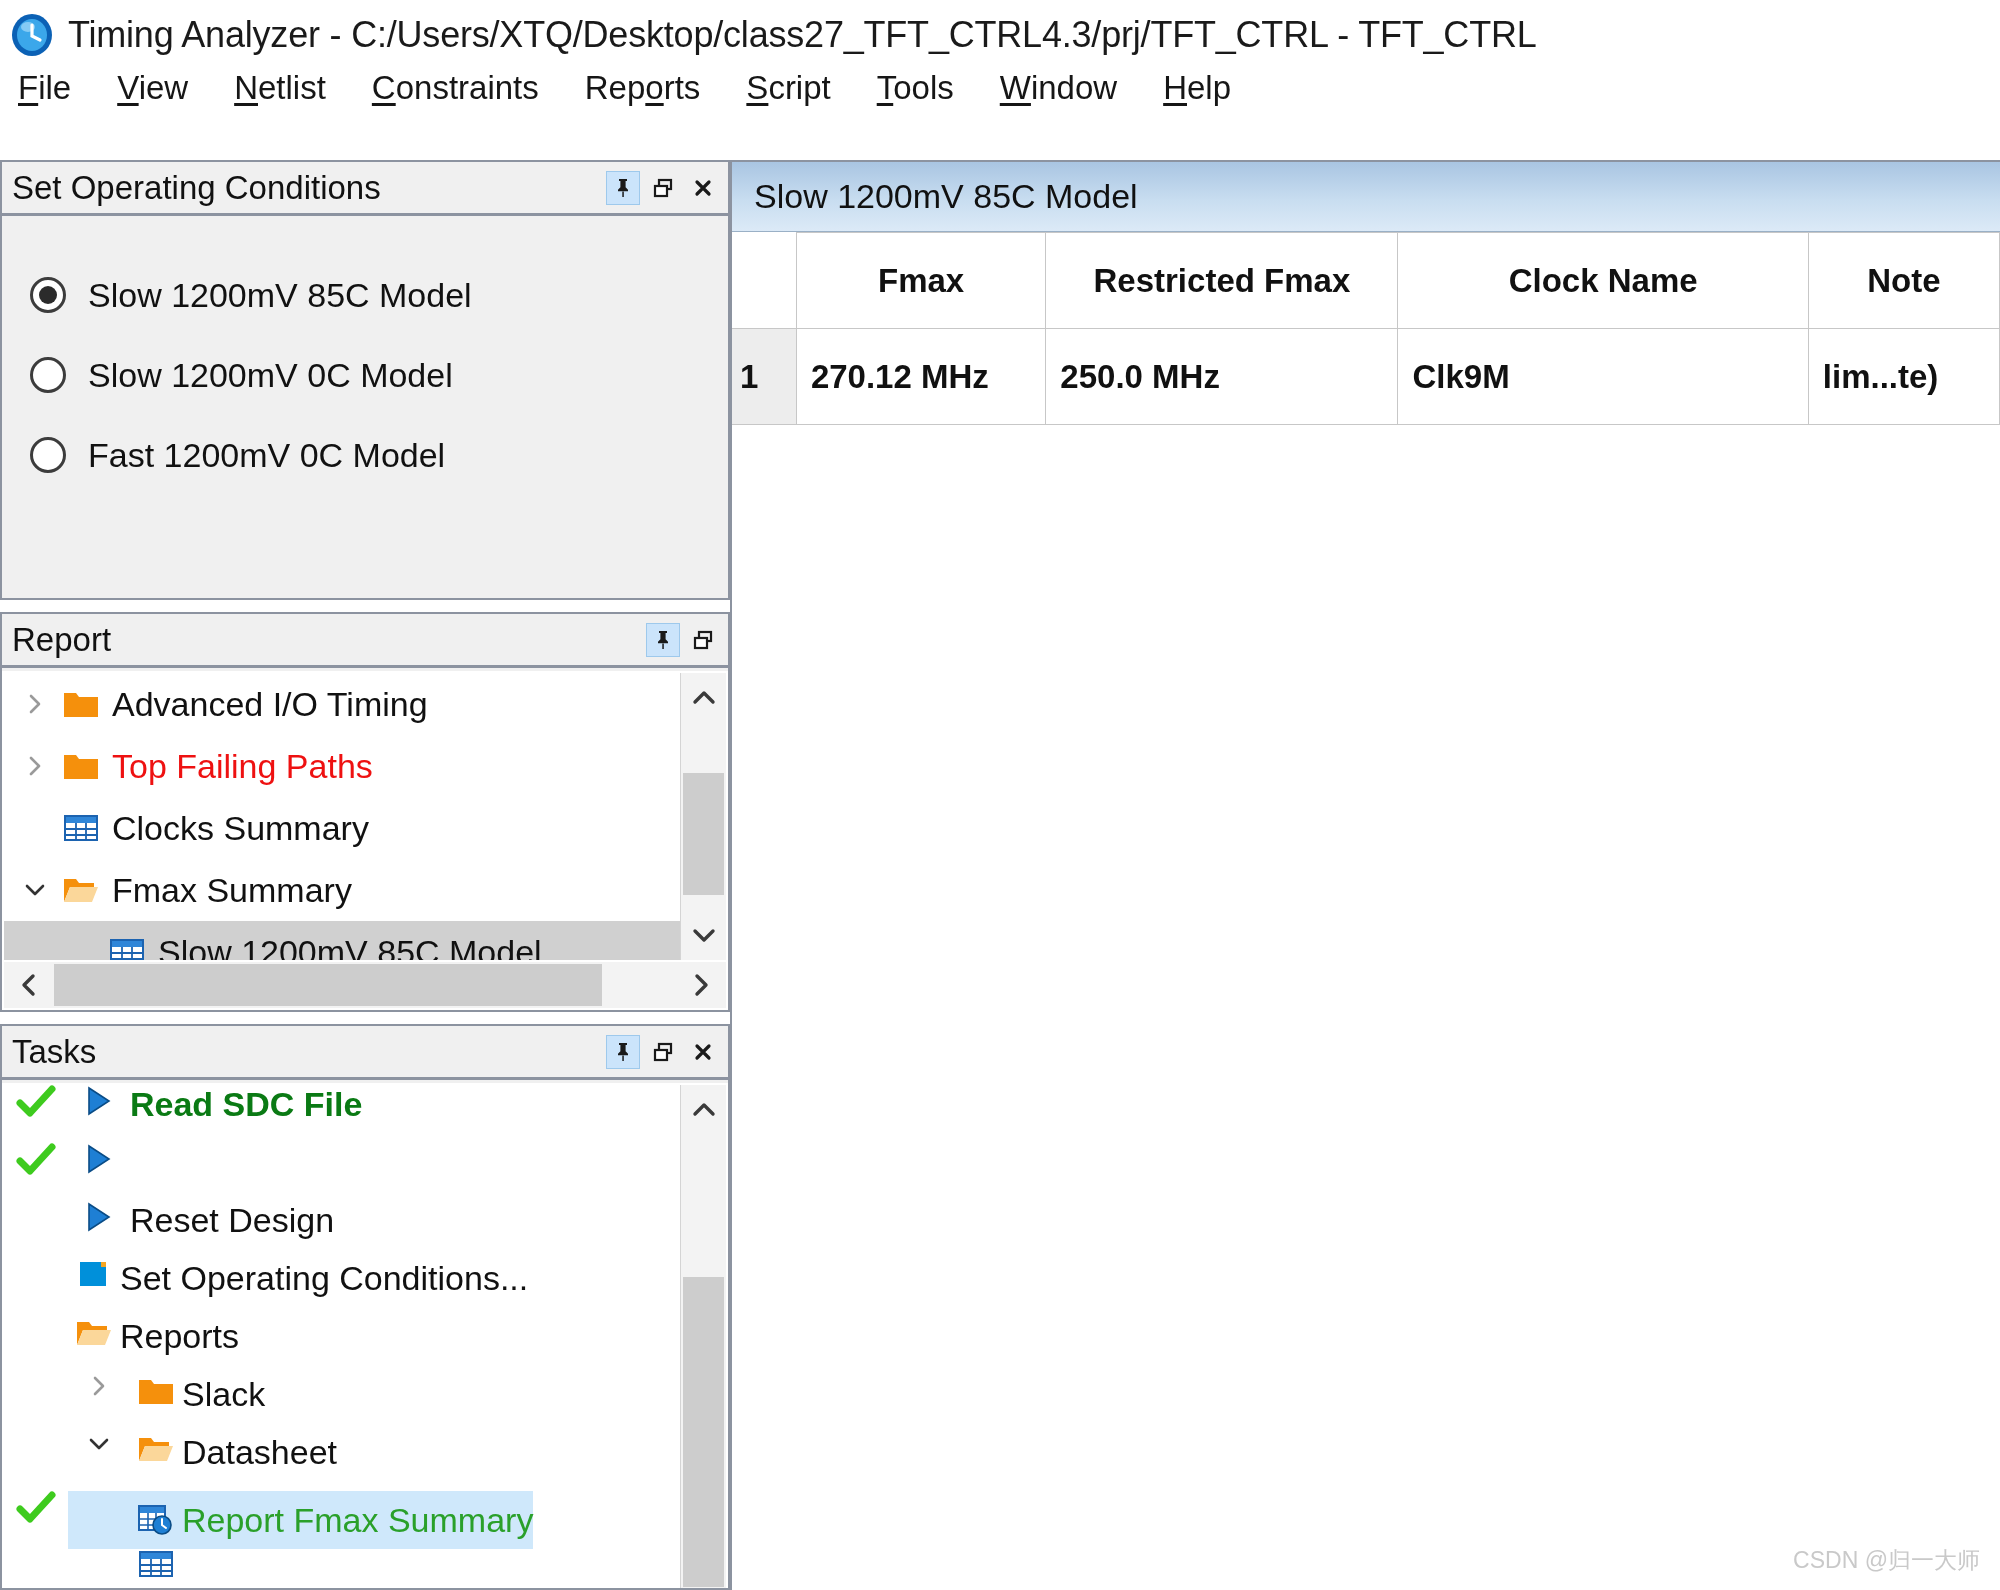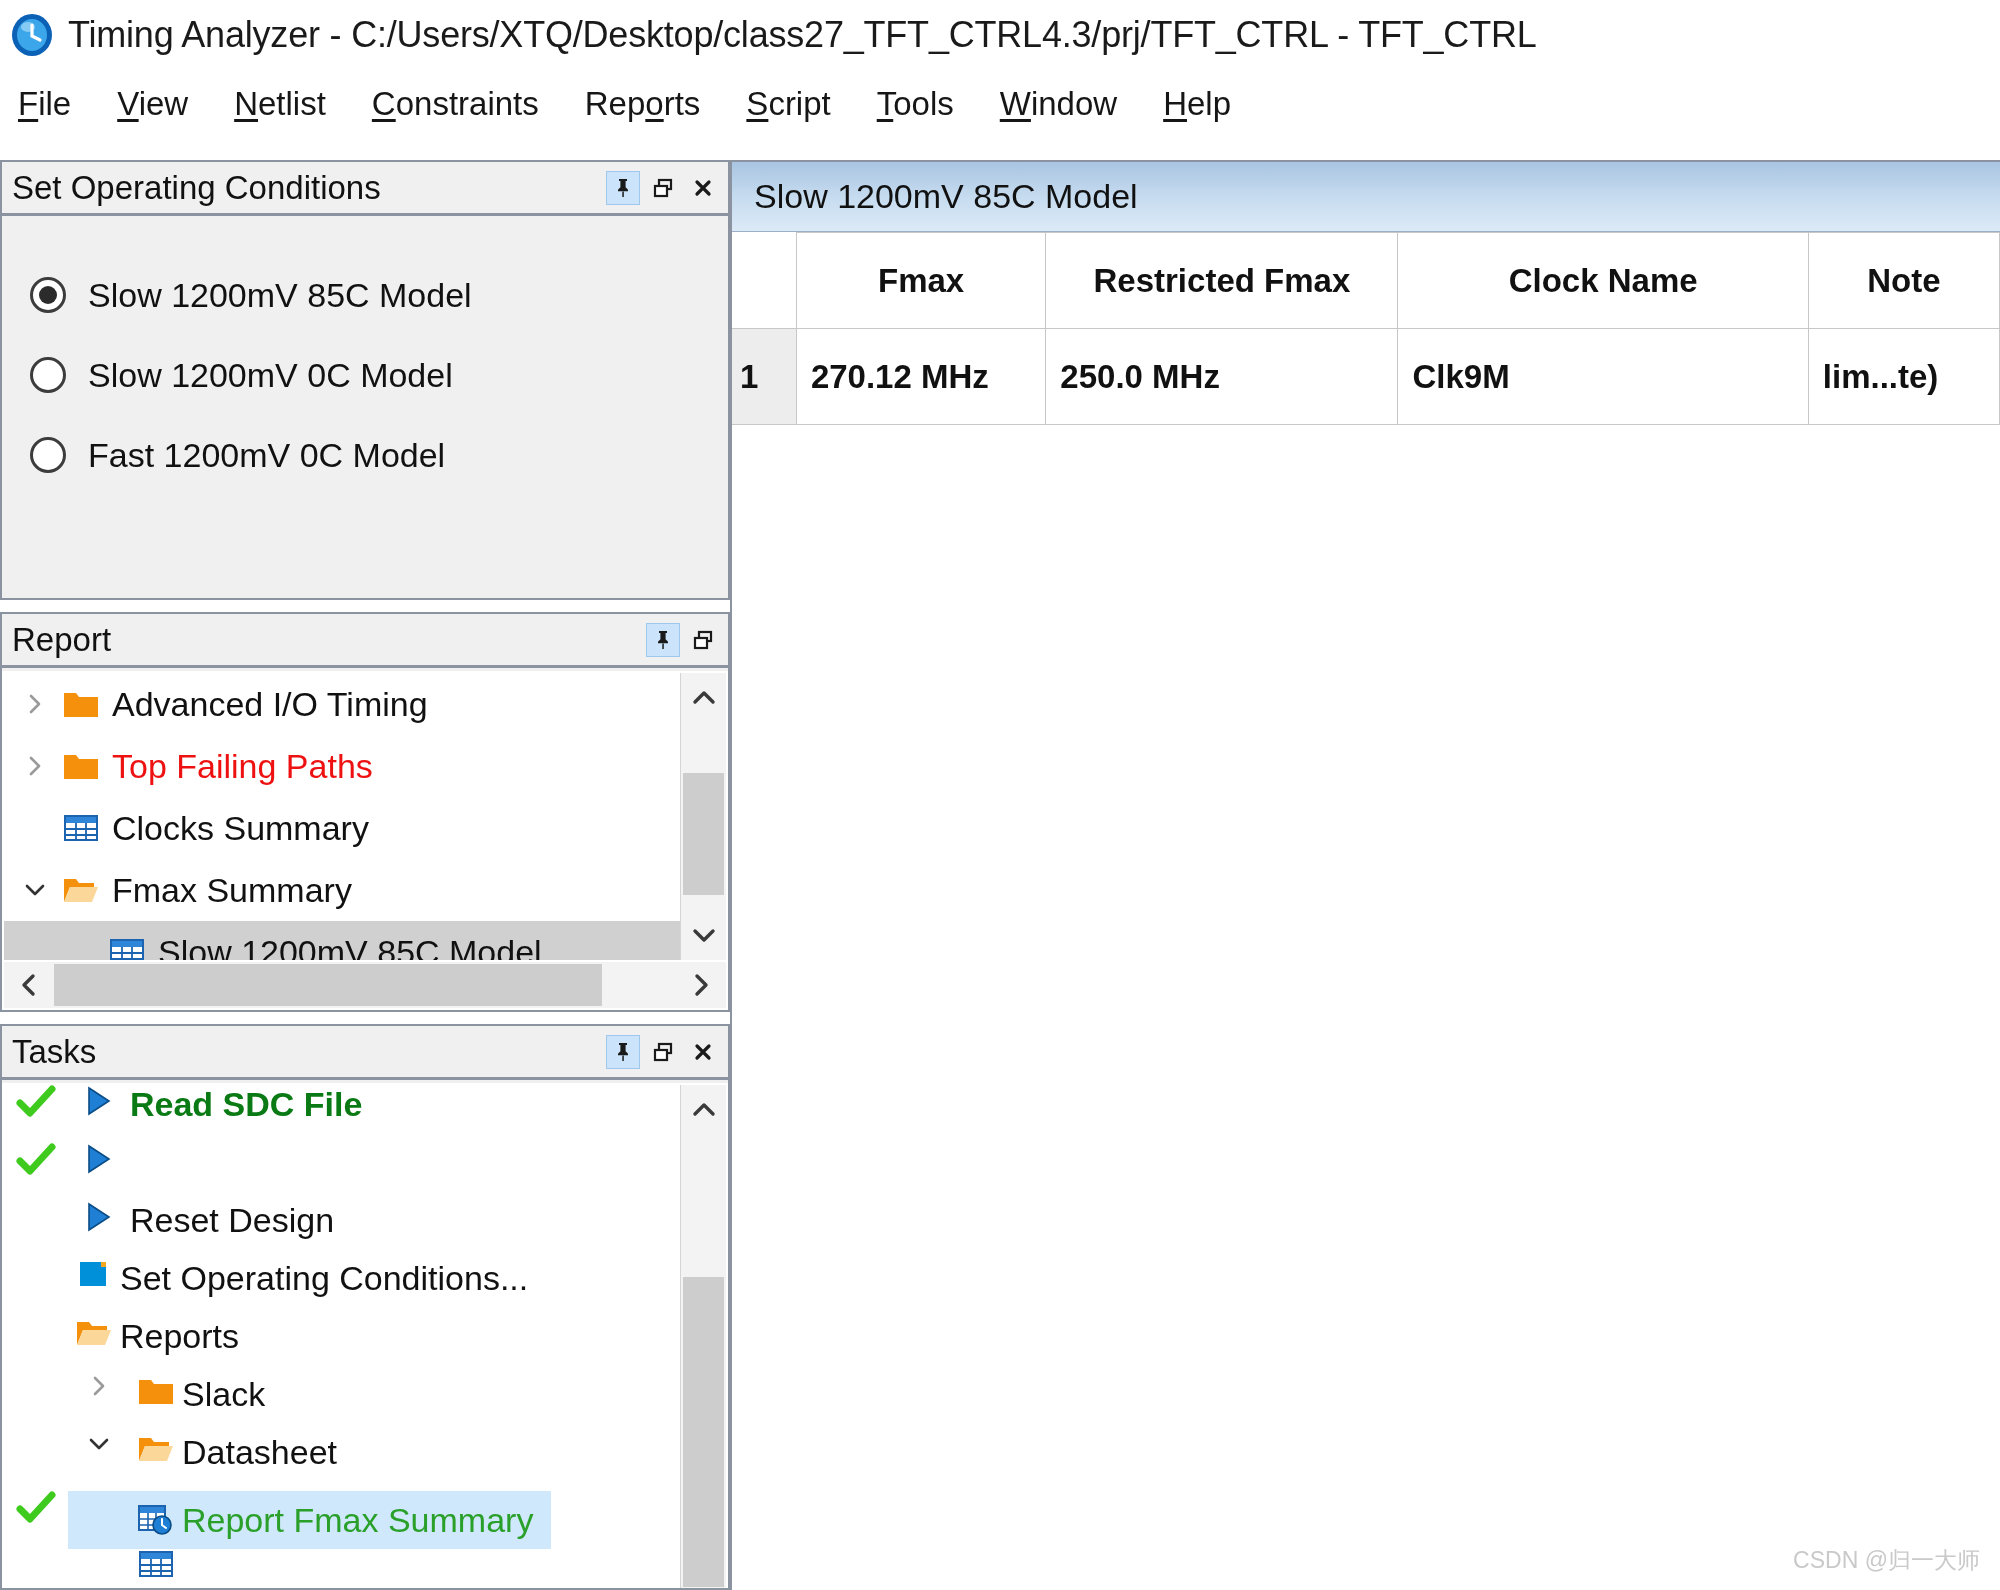--- a/index.html
+++ b/index.html
@@ -34,21 +34,21 @@
   .app-icon svg { display: block; }
   .title-text {
     font-size: 36px;
     color: #1a1a1a;
     white-space: nowrap;
     letter-spacing: -0.2px;
   }
 
   
   .menubar {
-    position: absolute; left: 0; top: 74px;
+    position: absolute; left: 0; top: 58px;
     width: 2000px; height: 58px;
     display: flex; align-items: center;
     padding-left: 18px;
     background: #ffffff;
   }
   .menu-item {
     font-size: 33px;
     color: #161616;
     margin-right: 46px;
     white-space: nowrap;
@@ -584,21 +584,21 @@
           </span>
           <span class="task-label">Datasheet</span>
         </div>
 
         <div class="task-row">
           <span class="task-check">
             <svg width="40" height="34" viewBox="0 0 40 34">
                 <path d="M4 18 L14 28 L36 4" stroke="#3ecb1e" stroke-width="7" fill="none" stroke-linecap="round" stroke-linejoin="round"></path>
               </svg>
           </span>
-          <span class="task-hl" style="display:flex;align-items:center;height:58px;padding-right:18px;">
+          <span class="task-hl" style="display:flex;align-items:center;height:58px;">
             <span class="task-icon" style="margin-left:62px;">
               <svg width="38" height="32" viewBox="0 0 38 32">
                 <rect x="2" y="2" width="26" height="24" fill="#ffffff" stroke="#1c63b0" stroke-width="2"></rect>
                 <rect x="3" y="3" width="24" height="6" fill="#2f86d8"></rect>
                 <path d="M3 15 H27 M3 21 H27 M11 9 V26 M19 9 V26" stroke="#1c63b0" stroke-width="1.6"></path>
                 <circle cx="25" cy="21" r="9" fill="#1e7fd4" stroke="#0a4c86" stroke-width="1.6"></circle>
                 <path d="M25 15 L25 21 L29 24" stroke="#ffffff" stroke-width="2" fill="none" stroke-linecap="round"></path>
               </svg>
             </span>
             <span class="task-label green">Report Fmax Summary</span>

